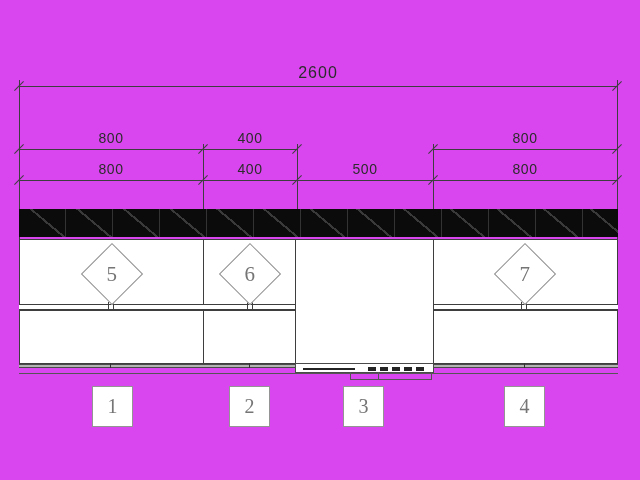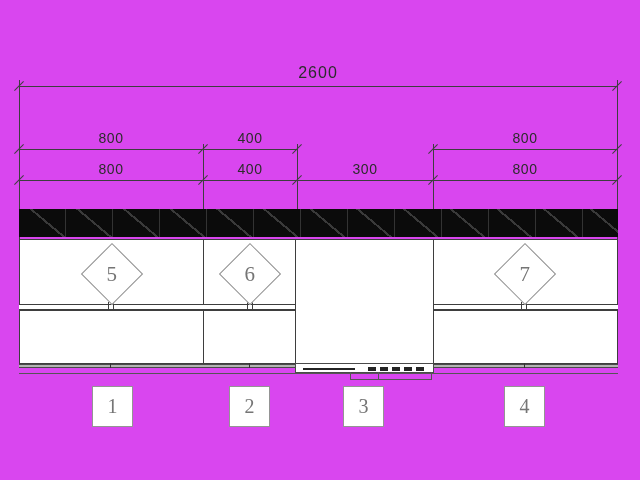--- a/index.html
+++ b/index.html
@@ -56,21 +56,21 @@
   <div class="hline" style="left:19px;top:149px;width:279px;"></div>
   <div class="hline" style="left:433px;top:149px;width:185px;"></div>
   <div class="slash" style="left:19px;top:149px;"></div>
   <div class="slash" style="left:203px;top:149px;"></div>
   <div class="slash" style="left:297px;top:149px;"></div>
   <div class="slash" style="left:433px;top:149px;"></div>
   <div class="slash" style="left:617px;top:149px;"></div>
 
   <div class="dimlabel" style="left:71px;top:161px;">800</div>
   <div class="dimlabel" style="left:210px;top:161px;">400</div>
-  <div class="dimlabel" style="left:325px;top:161px;">300</div>
+  <div class="dimlabel" style="left:325px;top:161px;">500</div>
   <div class="dimlabel" style="left:485px;top:161px;">800</div>
 
   <div class="hline" style="left:19px;top:180px;width:599px;"></div>
   <div class="slash" style="left:19px;top:180px;"></div>
   <div class="slash" style="left:203px;top:180px;"></div>
   <div class="slash" style="left:297px;top:180px;"></div>
   <div class="slash" style="left:433px;top:180px;"></div>
   <div class="slash" style="left:617px;top:180px;"></div>
 
   <div class="vline" style="left:19px;top:80px;height:160px;"></div>

